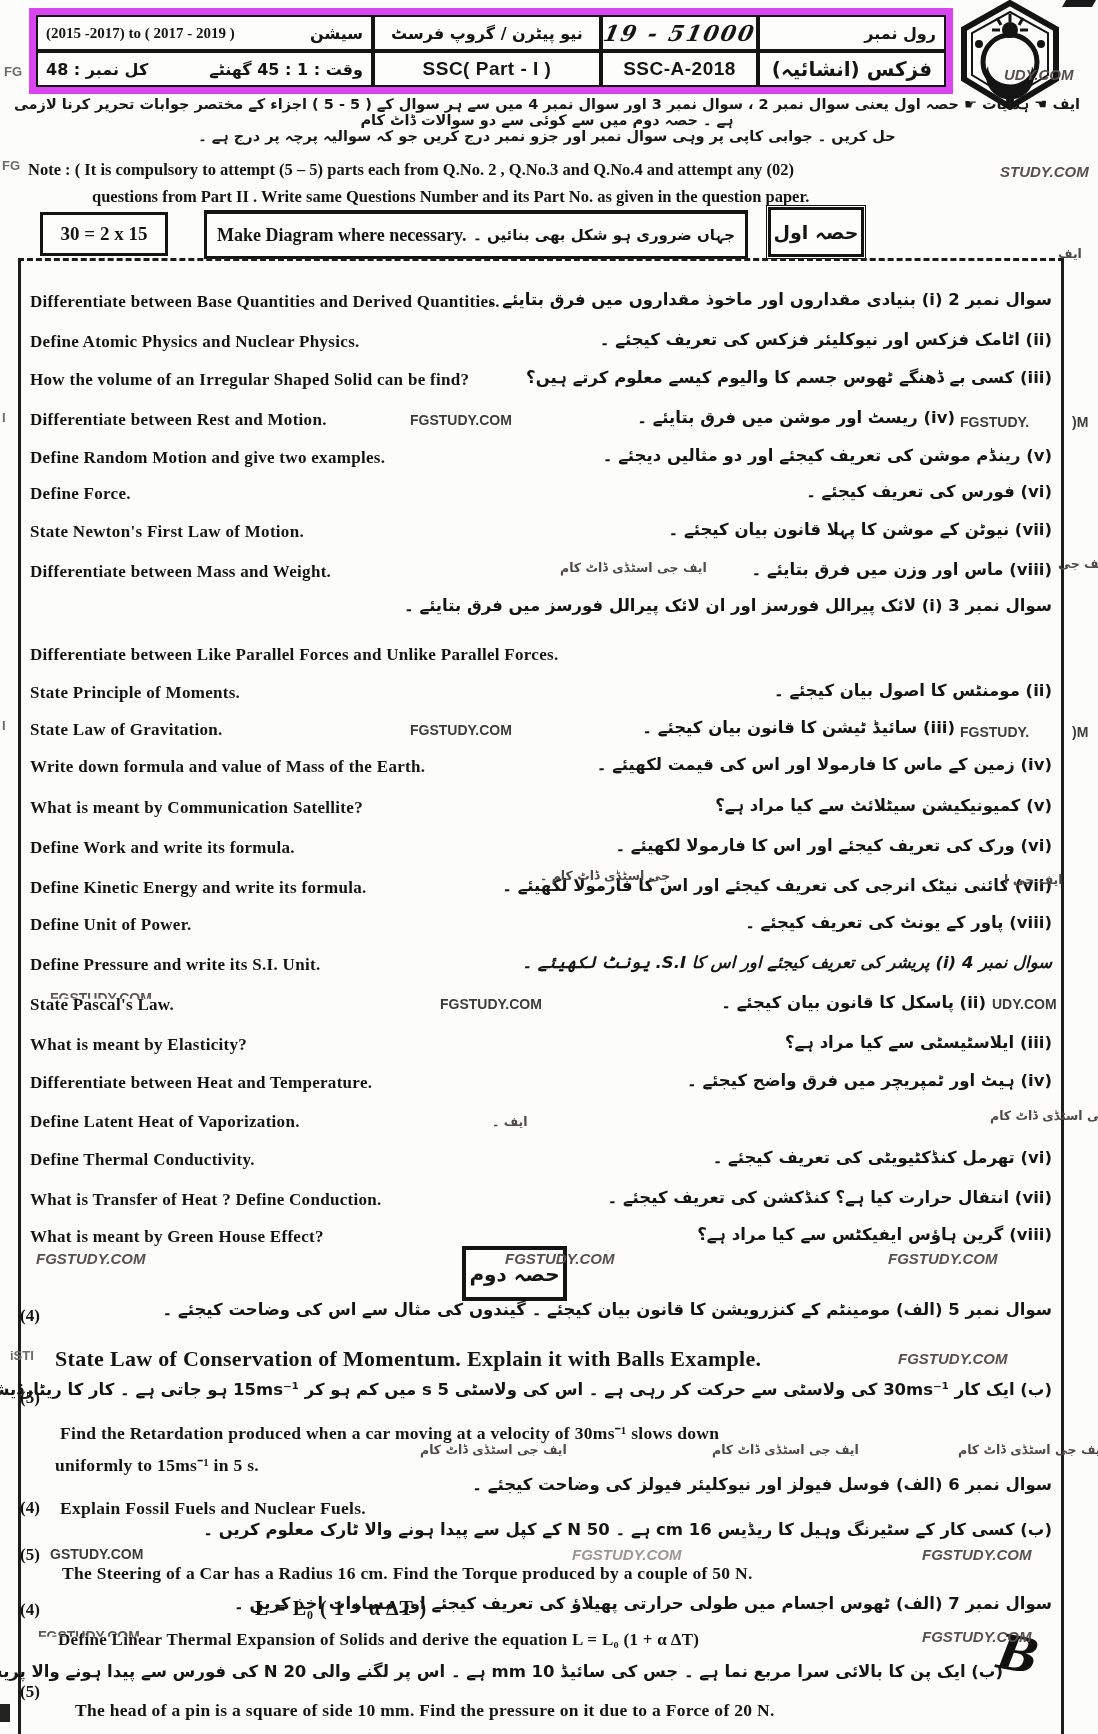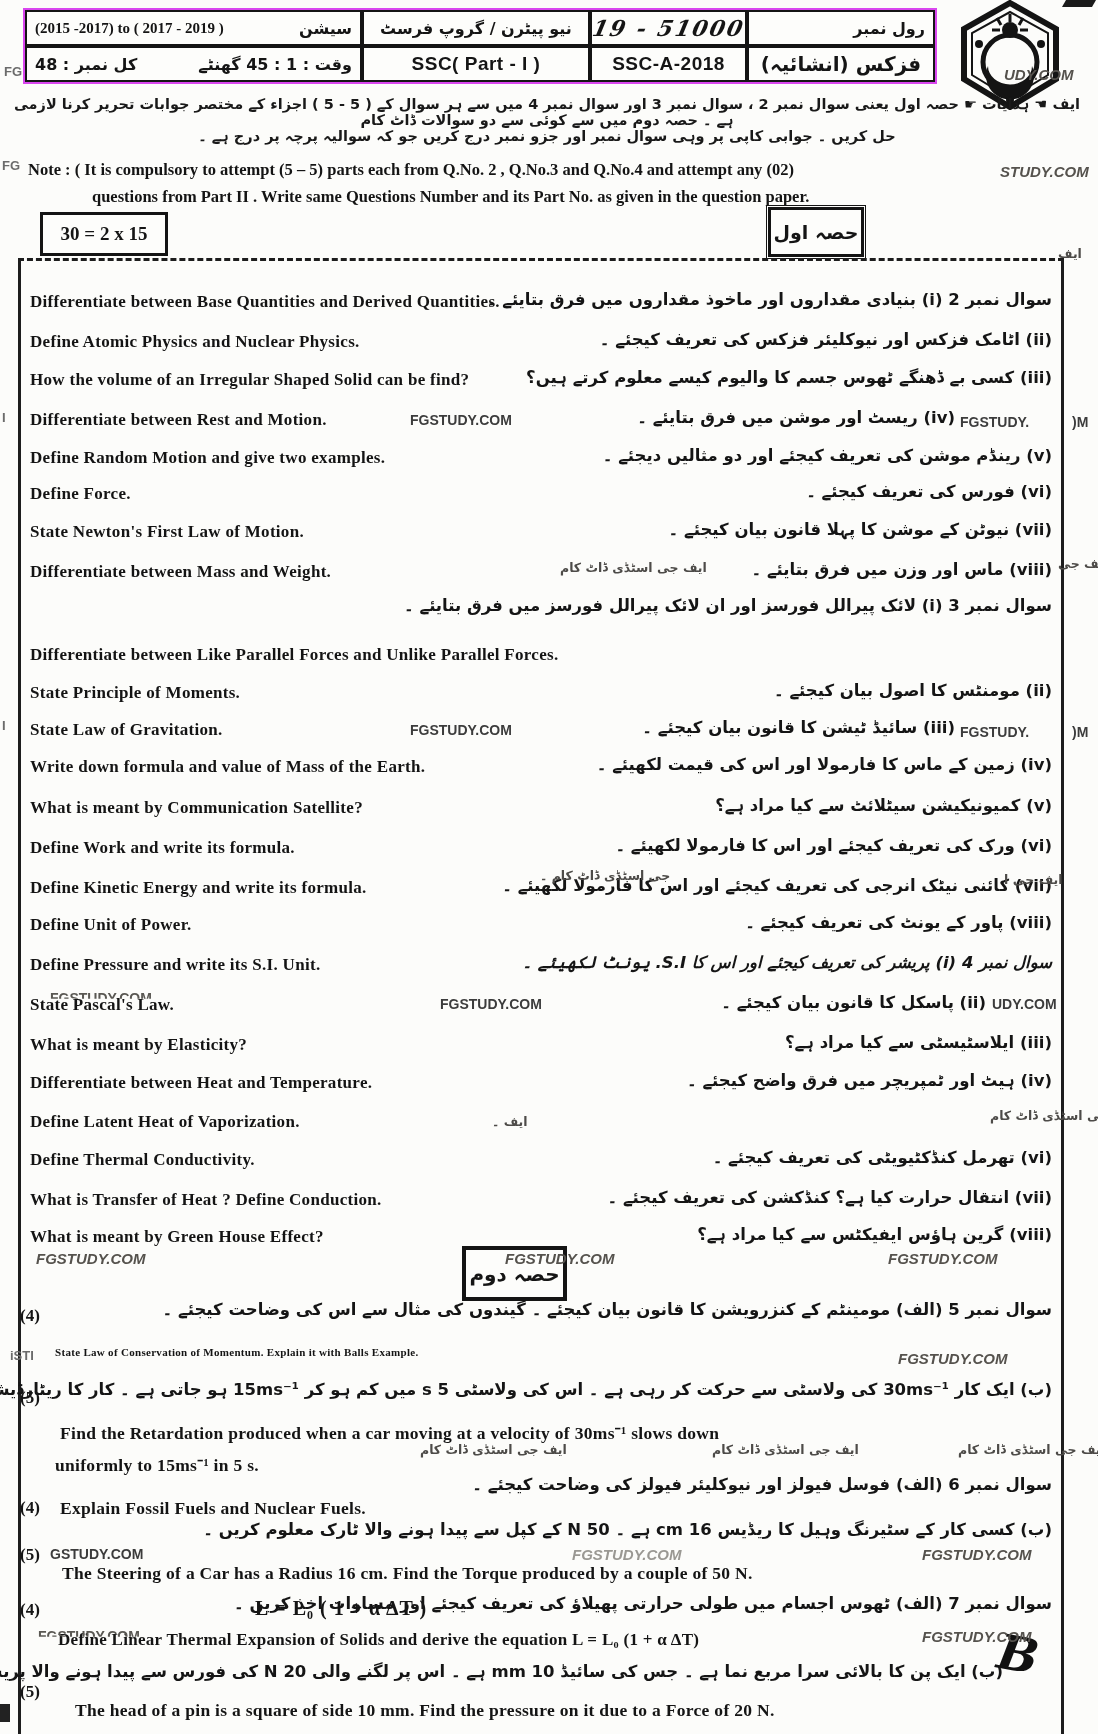--- a/index.html
+++ b/index.html
@@ -1,21 +1,21 @@
 <!DOCTYPE html>
 <html><head>
 <meta charset="utf-8">
 <style>
   html,body{margin:0;padding:0;background:#e8e6e0;}
   #page{position:relative;width:1098px;height:1734px;background:#fcfcfa;overflow:hidden;
         font-family:"Liberation Serif",serif;color:#151515;}
   
-  .hdr{position:absolute;left:23px;top:8px;display:grid;
+  .hdr{position:absolute;left:29px;top:8px;display:grid;
        grid-template-columns:337px 228px 157px 188px;grid-auto-rows:36px;
-       border:2px solid #d946ef;}
+       border:7px solid #d946ef;}
   .hdr>div{border:2px solid #141414;display:flex;align-items:center;justify-content:center;
            overflow:hidden;white-space:nowrap;background:#fdfdfb;}
   .hv{font:700 15px "Liberation Serif",serif;}
   .hu{font:700 16px "DejaVu Sans","Liberation Sans",sans-serif;}
   .hb{font:700 19px "Liberation Sans",sans-serif;letter-spacing:.5px;}
   .hsub{font:700 20px "DejaVu Sans",sans-serif;}
   .script{font:italic 700 22px "DejaVu Serif",serif;transform:skewX(-12deg);letter-spacing:2px;}
   .spread{justify-content:space-between !important;padding:0 8px;}
   
   #logo{position:absolute;left:950px;top:0px;}
@@ -115,20 +115,24 @@
   <div class="corner-dash"></div>
   <div class="corner-blob"></div>
 
   <div class="instr" style="top:96px;">ایف ☚ ہدایات ☛ حصہ اول یعنی سوال نمبر 2 ، سوال نمبر 3 اور سوال نمبر 4 میں سے ہر سوال کے ( 5 - 5 ) اجزاء کے مختصر جوابات تحریر کرنا لازمی ہے ۔ حصہ دوم میں سے کوئی سے دو سوالات ڈاٹ کام</div>
   <div class="instr" style="top:128px;">حل کریں ۔ جوابی کاپی پر وہی سوال نمبر اور جزو نمبر درج کریں جو کہ سوالیہ پرچہ پر درج ہے ۔</div>
 
   <div class="note" style="left:28px;top:160px;">Note : ( It is compulsory to attempt (5 – 5) parts each from Q.No. 2 , Q.No.3 and Q.No.4 and attempt any (02)</div>
   <div class="note" style="left:92px;top:187px;">questions from Part II . Write same Questions Number and its Part No. as given in the question paper.</div>
 
   <div class="bx bx-marks">30 = 2 x 15</div>
+  <div class="bx bx-diag">
+    <span class="den">Make Diagram where necessary.</span>
+    <span class="dur">جہاں ضروری ہو شکل بھی بنائیں ۔</span>
+  </div>
   <div class="bx bx-p1">حصہ اول</div>
 
   <div id="frame"></div>
 
   <div class="bx bx-p2">حصہ دوم</div>
 
   <div class="grade">B</div>
 
   <div id="lines-layer"></div>
 <span class="enline" style="left: 30px; top: 292px;">Differentiate  between  Base  Quantities  and  Derived  Quantities.</span>
@@ -172,21 +176,21 @@
     <span class="enline" style="left: 30px; top: 1073px;">Differentiate  between  Heat  and  Temperature.</span>
     <span class="urline" dir="rtl" style="right: 46px; top: 1071px;">(iv) ہیٹ اور ٹمپریچر میں فرق واضح کیجئے ۔</span>
     <span class="enline" style="left: 30px; top: 1112px;">Define  Latent  Heat  of  Vaporization.</span>
     <span class="enline" style="left: 30px; top: 1150px;">Define  Thermal  Conductivity.</span>
     <span class="urline" dir="rtl" style="right: 46px; top: 1148px;">(vi) تھرمل کنڈکٹیویٹی کی تعریف کیجئے ۔</span>
     <span class="enline" style="left: 30px; top: 1190px;">What  is  Transfer  of  Heat ? Define  Conduction.</span>
     <span class="urline" dir="rtl" style="right: 46px; top: 1188px;">(vii) انتقال حرارت کیا ہے؟ کنڈکشن کی تعریف کیجئے ۔</span>
     <span class="enline" style="left: 30px; top: 1227px;">What is meant  by  Green  House Effect?</span>
     <span class="urline" dir="rtl" style="right: 46px; top: 1225px;">(viii) گرین ہاؤس ایفیکٹس سے کیا مراد ہے؟</span>
     <span class="urline" dir="rtl" style="right: 46px; top: 1300px;">سوال نمبر 5 (الف) مومینٹم کے کنزرویشن کا قانون بیان کیجئے ۔ گیندوں کی مثال سے اس کی وضاحت کیجئے ۔</span>
-    <span class="enline" style="left: 55px; top: 1346px; font-size: 11px;">State  Law  of  Conservation  of  Momentum. Explain  it  with  Balls  Example.</span>
+    <span class="enline" style="left: 55px; top: 1346px; font-size: 22px;">State  Law  of  Conservation  of  Momentum. Explain  it  with  Balls  Example.</span>
     <span class="urline" dir="rtl" style="right: 46px; top: 1380px;">(ب) ایک کار 30ms⁻¹ کی ولاسٹی سے حرکت کر رہی ہے ۔ اس کی ولاسٹی 5 s میں کم ہو کر 15ms⁻¹ ہو جاتی ہے ۔ کار کا ریٹارڈیشن معلوم کیجئے ۔</span>
     <span class="enline" style="left: 60px; top: 1420px; font-size: 17.5px;">Find  the  Retardation  produced  when  a  car  moving  at  a  velocity  of  30ms⁻¹  slows  down</span>
     <span class="enline" style="left: 55px; top: 1452px; font-size: 17.5px;">uniformly  to  15ms⁻¹  in  5 s.</span>
     <span class="urline" dir="rtl" style="right: 46px; top: 1475px;">سوال نمبر 6 (الف) فوسل فیولز اور نیوکلیئر فیولز کی وضاحت کیجئے ۔</span>
     <span class="enline" style="left: 60px; top: 1498px; font-size: 17.5px;">Explain  Fossil  Fuels  and  Nuclear  Fuels.</span>
     <span class="urline" dir="rtl" style="right: 46px; top: 1520px;">(ب) کسی کار کے سٹیرنگ وہیل کا ریڈیس 16 cm ہے ۔ 50 N کے کپل سے پیدا ہونے والا ٹارک معلوم کریں ۔</span>
     <span class="enline" style="left: 62px; top: 1563px; font-size: 17.5px;">The  Steering  of  a  Car  has  a  Radius  16 cm. Find the  Torque  produced  by  a  couple  of  50 N.</span>
     <span class="urline" dir="rtl" style="right: 46px; top: 1594px;">سوال نمبر 7 (الف) ٹھوس اجسام میں طولی حرارتی پھیلاؤ کی تعریف کیجئے اور مساوات اخذ کریں ۔</span>
     <span class="eqline" style="left: 255px; top: 1597px;">L  =  L₀ ( 1  + α ΔT )</span>
     <span class="enline" style="left: 58px; top: 1630px; font-size: 17px;">Define  Linear  Thermal  Expansion  of  Solids  and  derive  the  equation   L = L₀ (1 + α ΔT)</span>

